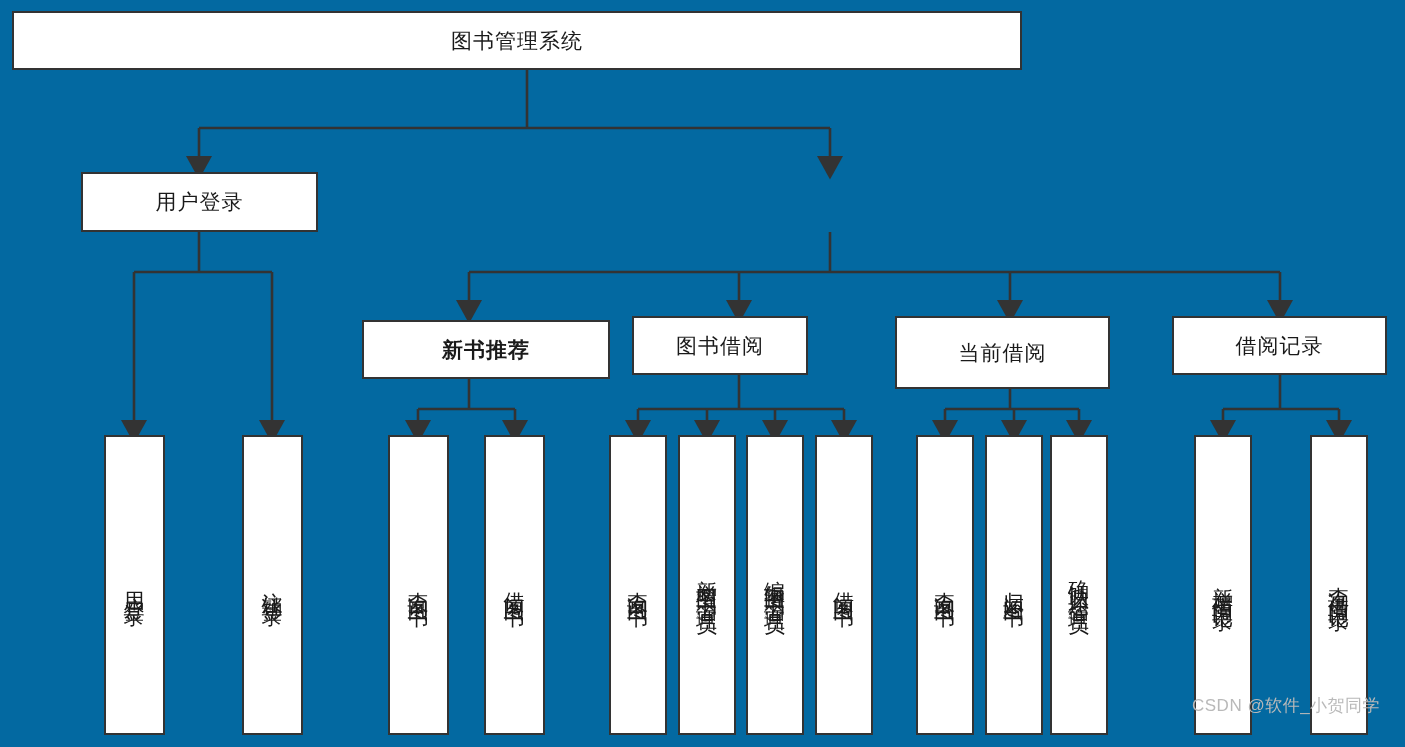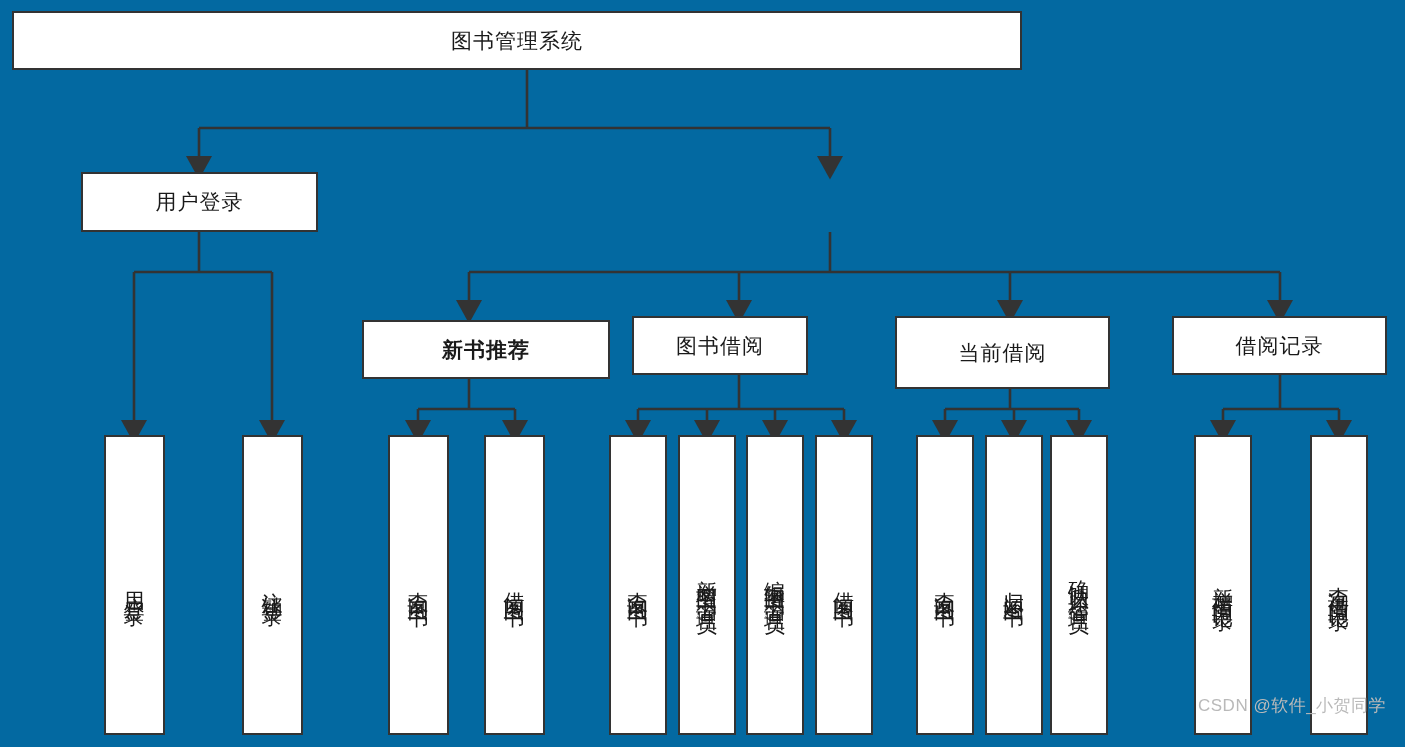--- a/index.html
+++ b/index.html
@@ -170,15 +170,15 @@
   <div class="node v" style="left:1050px;top:435px;width:58px;height:300px;">
     <span class="vtxt">确认归还（管理员）</span>
   </div>
   <div class="node v" style="left:1194px;top:435px;width:58px;height:300px;">
     <span class="vtxt">新增借阅记录</span>
   </div>
   <div class="node v" style="left:1310px;top:435px;width:58px;height:300px;">
     <span class="vtxt">查询借阅记录</span>
   </div>
 
-  <div class="watermark" style="left:1192px;top:694px;margin-left:6px;">CSDN @软件_小贺同学</div>
+  <div class="watermark" style="left:1192px;top:694px;">CSDN @软件_小贺同学</div>
 
 </div>
 
 </body></html>

